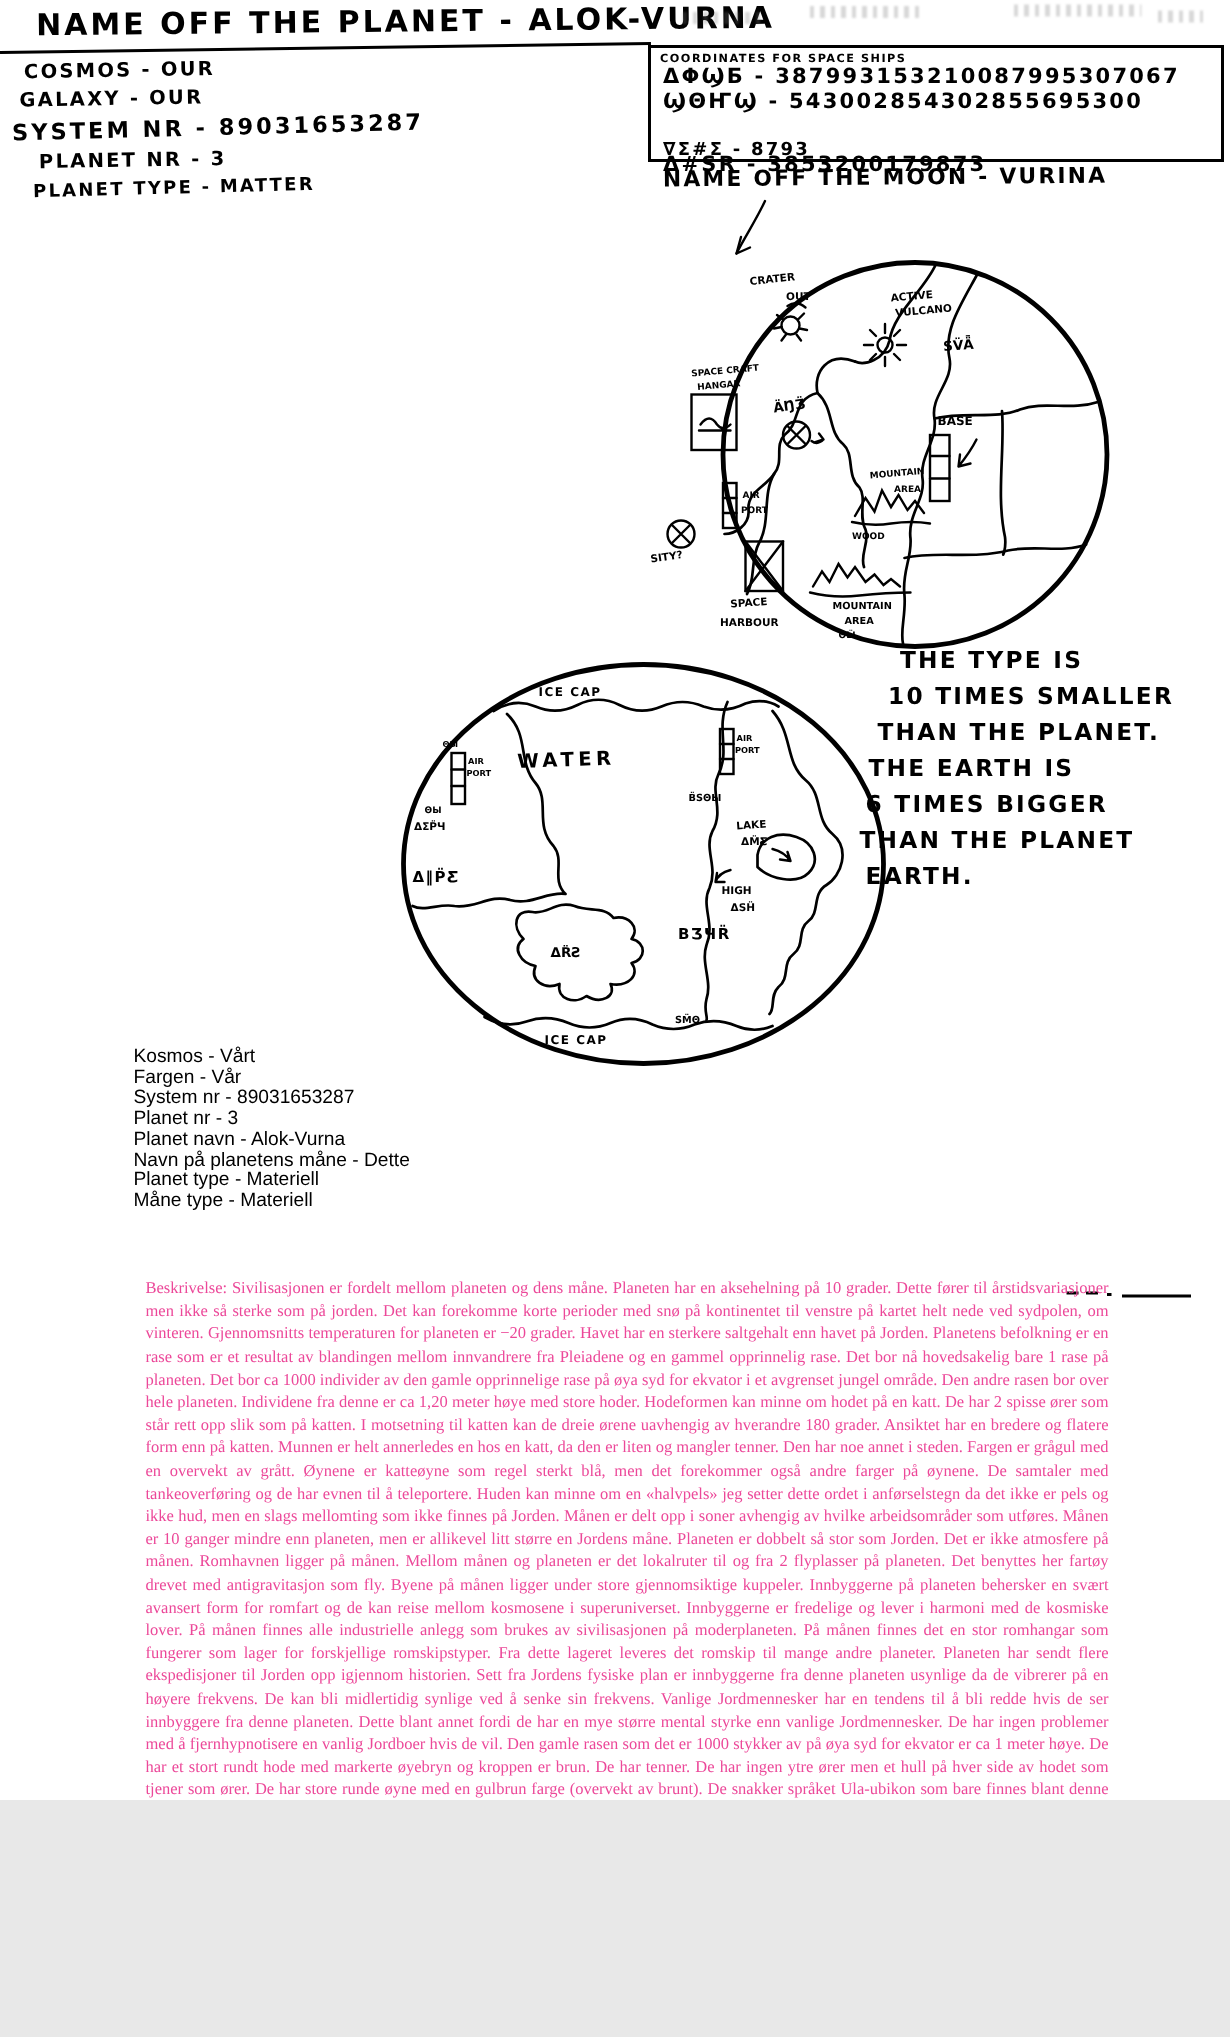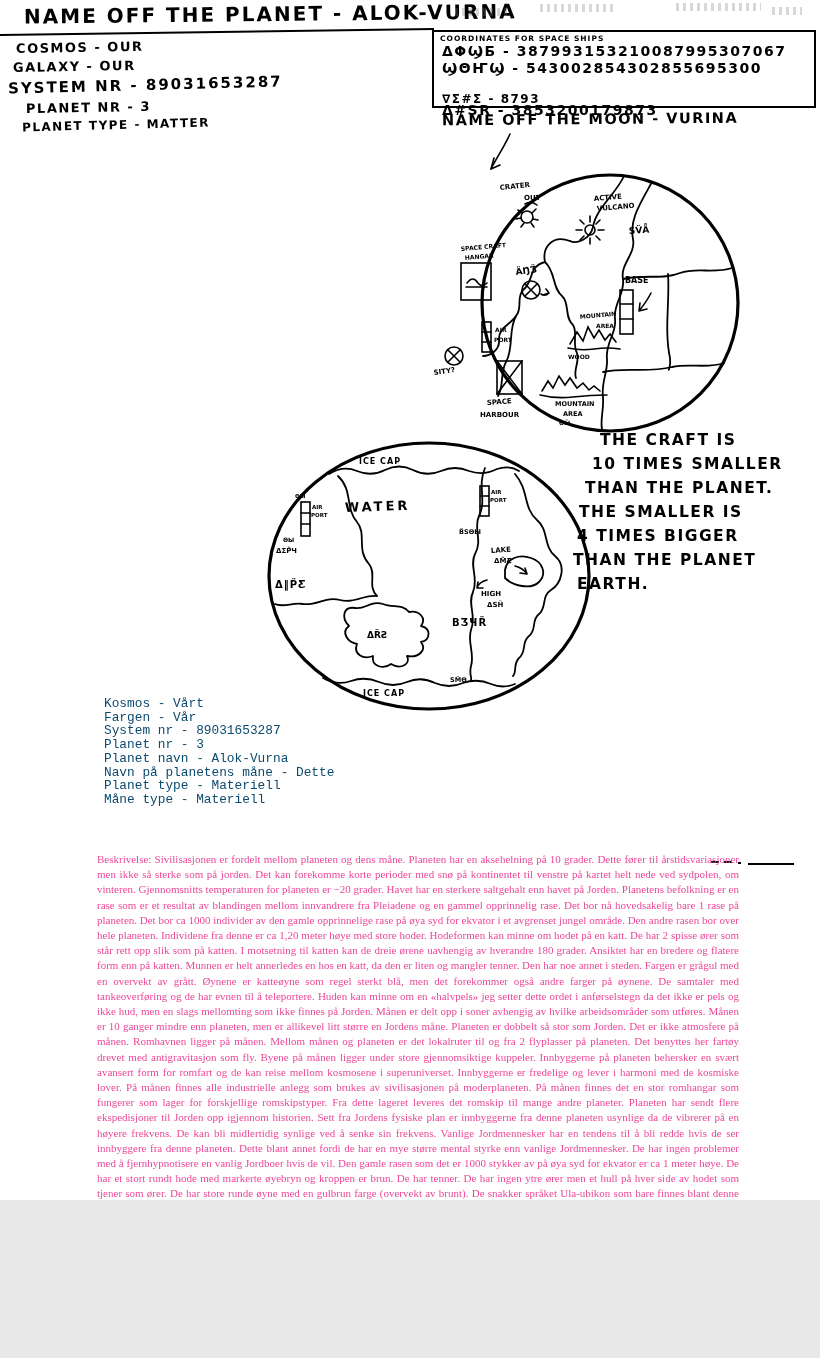--- a/index.html
+++ b/index.html
@@ -7,22 +7,22 @@
         font-family:"DejaVu Sans",sans-serif;color:#000;}
   .hw{position:absolute;color:#000;font-weight:700;white-space:nowrap;
       font-family:"DejaVu Sans",sans-serif;}
   .rule{position:absolute;background:#000;}
   .coordbox{position:absolute;left:432px;top:30px;width:384px;height:78px;
             border:2px solid #000;box-sizing:border-box;}
   .coordbox .cb-title{position:absolute;left:6px;top:2px;font-size:7.5px;font-weight:700;letter-spacing:1px;}
   .coordbox .cb-line{position:absolute;left:8px;font-size:12.5px;font-weight:700;letter-spacing:1.5px;white-space:nowrap;}
   .smudge{position:absolute;opacity:.28;filter:blur(.7px);height:8px;
           background:repeating-linear-gradient(90deg,#777 0 3px,transparent 3px 7px);}
-  .typedinfo{position:absolute;left:104px;top:697px;font-family:Liberation Mono, monospace;
-             color:#0c4a6e;font-size:12.8px;line-height:13.7px;}
+  .typedinfo{position:absolute;left:89px;top:697px;font-family:Liberation Sans, sans-serif;
+             color:#000000;font-size:12.8px;line-height:13.7px;}
   .desc{position:absolute;left:97px;top:852px;width:642px;font-family:"Liberation Serif",serif;
         color:#ec4899;font-size:11px;line-height:15.2px;text-align:justify;}
   .sidenote{position:absolute;left:573px;top:431px;font-weight:700;font-size:15.5px;
             letter-spacing:1.5px;color:#000;}
   .sidenote div{margin-bottom:6px;white-space:nowrap;}
   .sn0{padding-left:27px}.sn1{padding-left:19px}.sn2{padding-left:12px}
   .sn3{padding-left:6px}.sn4{padding-left:4px}.sn5{padding-left:0px}.sn6{padding-left:4px}
   svg{position:absolute;overflow:visible;}
   .coast{fill:none;stroke:#000;stroke-width:1.8;stroke-linejoin:round;stroke-linecap:round;}
   .thick{stroke-width:3.2;}
@@ -198,25 +198,25 @@
 
     <path class="icon" d="M234,152 q-8,2 -10,8 M224,160 l1,-6 M224,160 l6,0"></path>
     <text x="228" y="168" font-size="7">HIGH</text>
     <text x="234" y="179" font-size="7">ΔЅḦ</text>
 
     <text x="199" y="198" font-size="10" letter-spacing="1">BƷЧR̈</text>
     <text x="197" y="254" font-size="6.5">ЅM̈Θ</text>
   </svg>
 
   <div class="sidenote">
-    <div class="sn0">THE CRAFT IS</div>
+    <div class="sn0">THE TYPE IS</div>
     <div class="sn1">10 TIMES SMALLER</div>
     <div class="sn2">THAN THE PLANET.</div>
-    <div class="sn3">THE SMALLER IS</div>
-    <div class="sn4">4 TIMES BIGGER</div>
+    <div class="sn3">THE EARTH IS</div>
+    <div class="sn4">6 TIMES BIGGER</div>
     <div class="sn5">THAN THE PLANET</div>
     <div class="sn6">EARTH.</div>
   </div>
 
   <div class="typedinfo">
     <div>Kosmos - Vårt</div>
     <div>Fargen - Vår</div>
     <div>System nr - 89031653287</div>
     <div>Planet nr - 3</div>
     <div>Planet navn - Alok-Vurna</div>

